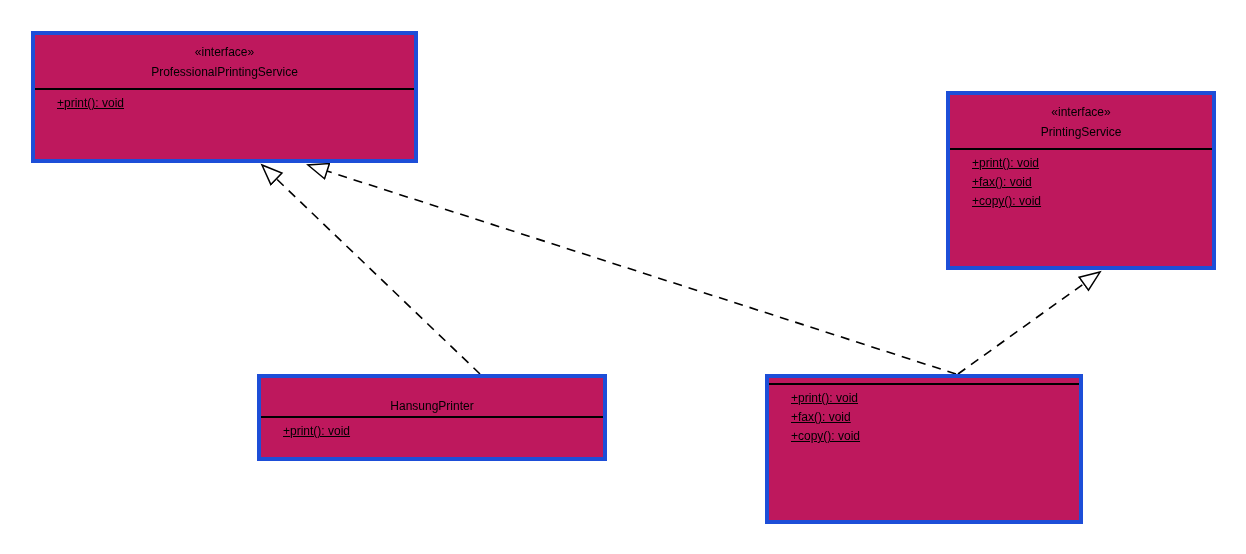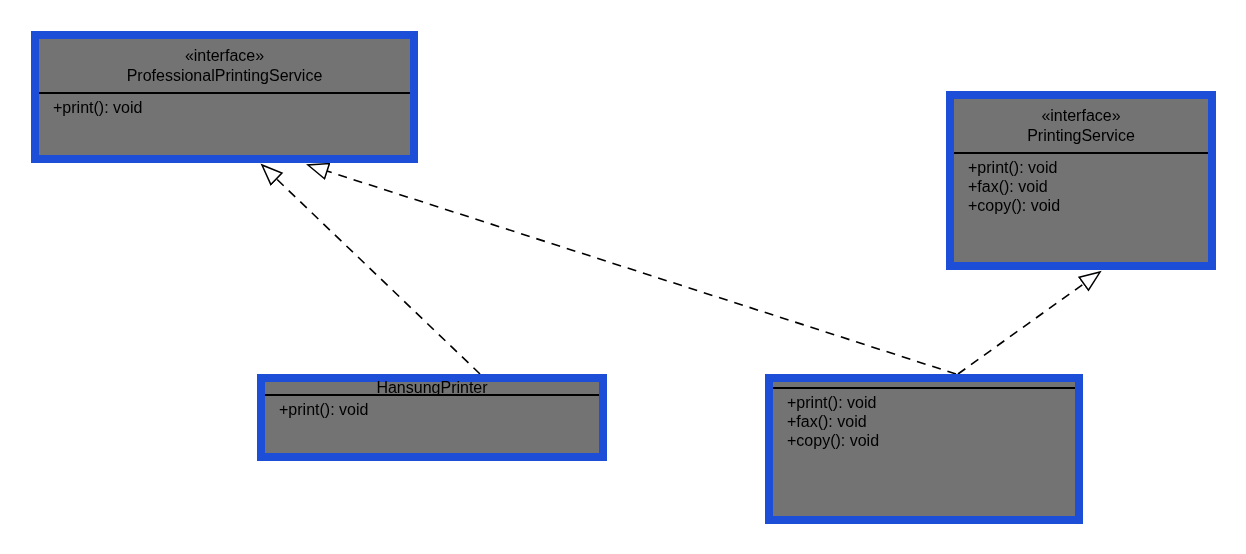--- a/index.html
+++ b/index.html
@@ -22,39 +22,40 @@
     height: 554px;
   }
   .connector {
     fill: none;
     stroke: #000000;
     stroke-width: 1.6;
     stroke-dasharray: 9 7;
   }
   .uml-class {
     position: absolute;
-    background: #737373;
-    border: 8px solid #1d4ed8;
-    font-size: 16px;
+    background: #be185d;
+    border: 4px solid #1d4ed8;
+    font-size: 12px;
     line-height: 20px;
   }
   .uml-header {
     display: flex;
     flex-direction: column;
     align-items: center;
     justify-content: center;
     border-bottom: 2px solid #000000;
     text-align: center;
   }
   .uml-empty-compartment {
     height: 7px;
     border-bottom: 2px solid #000000;
   }
   .uml-methods {
-    padding: 4px 14px;
+    padding: 4px 22px;
+    text-decoration: underline;
   }
   .uml-method {
     white-space: nowrap;
     line-height: 19px;
   }
 </style>
 </head>
 <body>
 
 <div class="canvas">
@@ -86,21 +87,21 @@
       <div>PrintingService</div>
     </div>
     <div class="uml-methods">
         <div class="uml-method">+print(): void</div>
         <div class="uml-method">+fax(): void</div>
         <div class="uml-method">+copy(): void</div>
       </div>
   </div>
 
   <div class="uml-class" style="left: 257px; top: 374px; width: 350px; height: 87px;">
-    <div class="uml-header" style="height: 14px;">
+    <div class="uml-header" style="height: 40px; justify-content: flex-end;">
       <div>HansungPrinter</div>
     </div>
     <div class="uml-methods">
         <div class="uml-method">+print(): void</div>
       </div>
   </div>
 
   <div class="uml-class" style="left: 765px; top: 374px; width: 318px; height: 150px;">
     <div class="uml-empty-compartment"></div>
     <div class="uml-methods">

